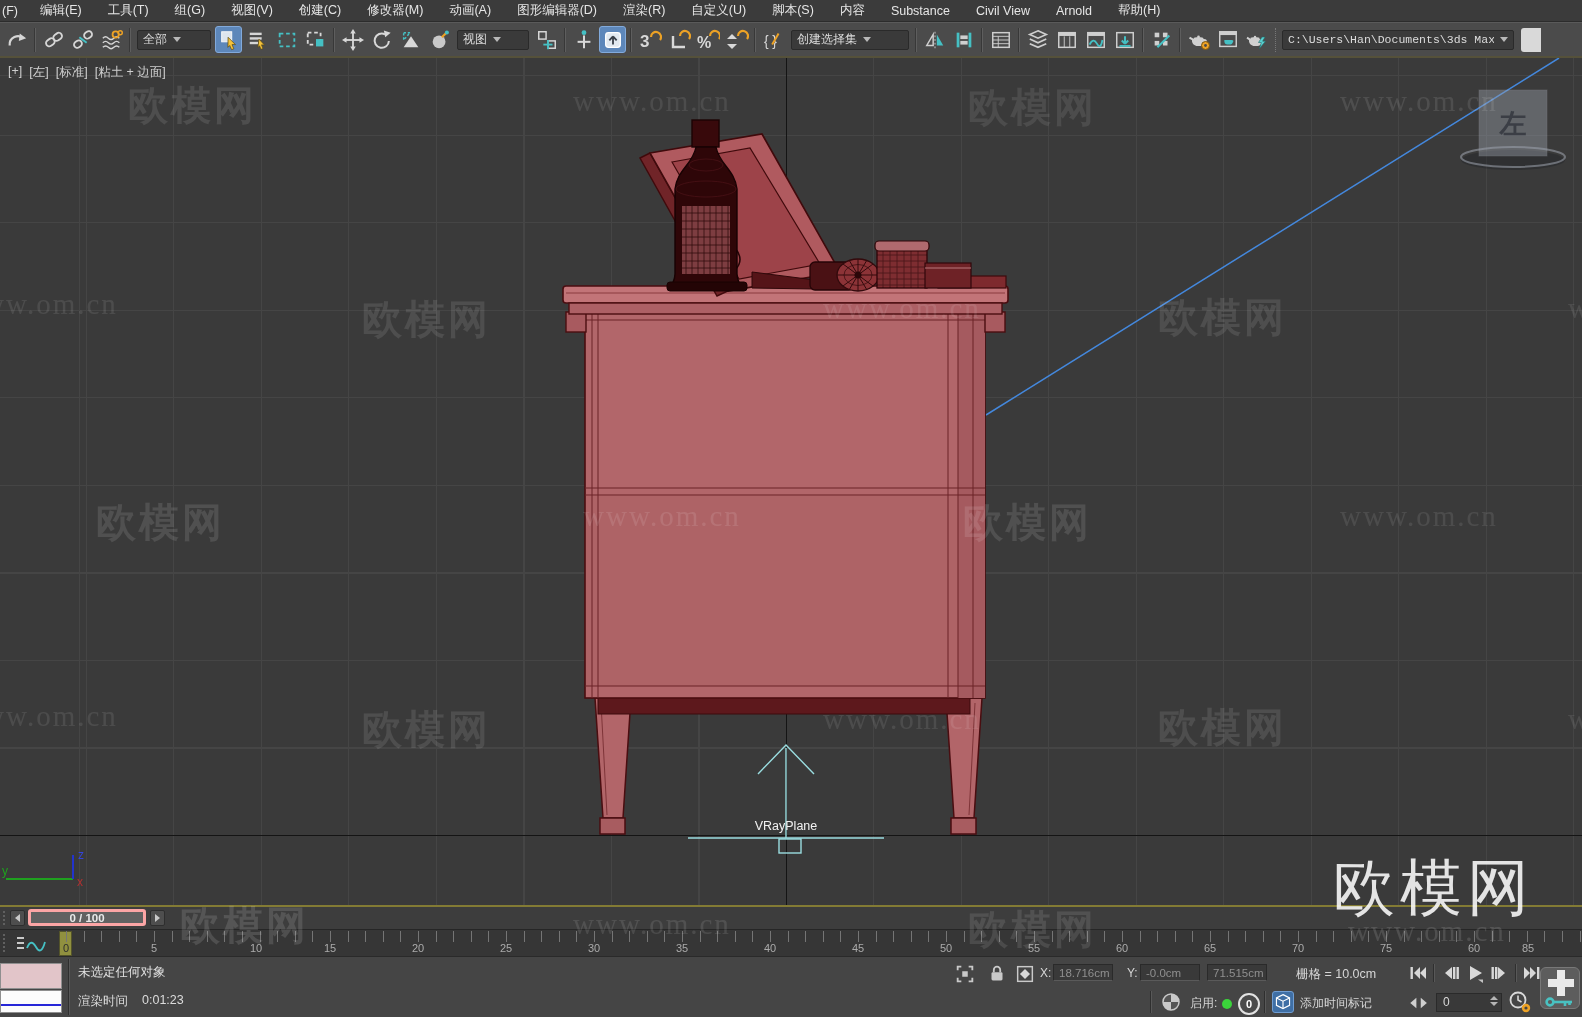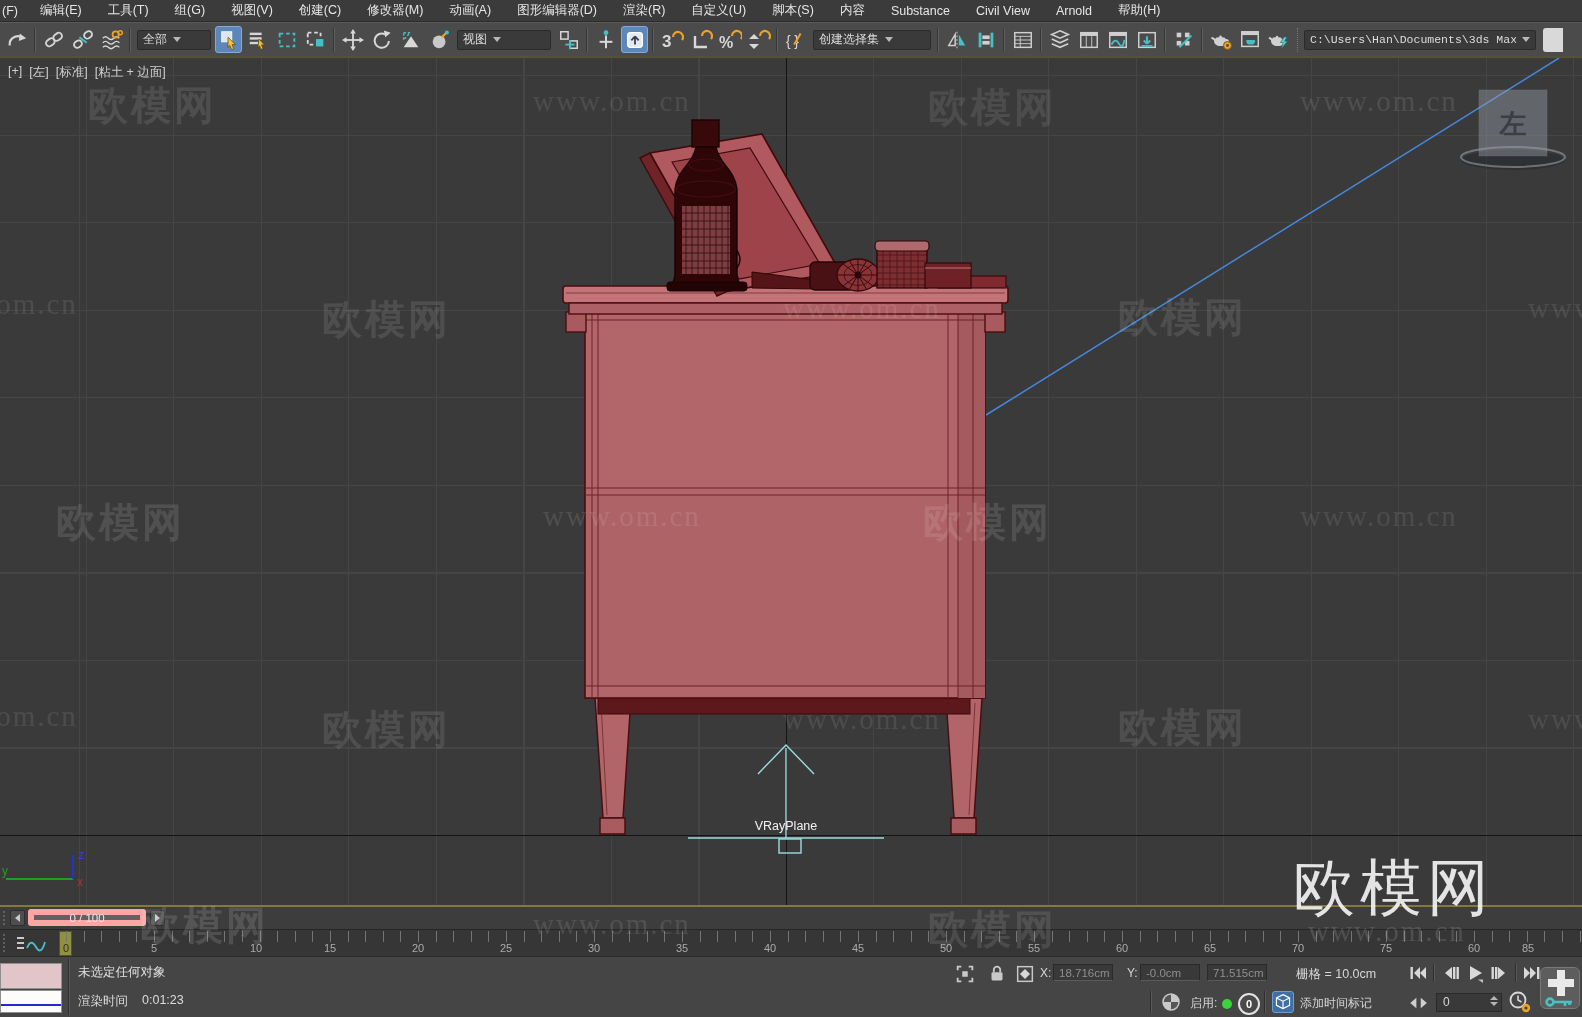--- a/index.html
+++ b/index.html
@@ -26,38 +26,38 @@
   .viewport{position:absolute;top:58px;left:0;width:1582px;height:847px;background:#3a3a3a;overflow:hidden;}
   .grid{position:absolute;inset:0;
         background-image:repeating-linear-gradient(to right,#454545 0 1px,transparent 1px 87.5px),
                          repeating-linear-gradient(to bottom,#454545 0 1px,transparent 1px 87.5px);
         background-position:86px 0,0 77px;}
   .axis-v{position:absolute;left:786px;top:0;bottom:0;width:1px;background:#141414;}
   .axis-h{position:absolute;top:777px;left:0;right:0;height:1px;background:#141414;}
   .vp-label{position:absolute;top:6px;left:8px;color:#cfcfcf;font-size:12.5px;display:flex;gap:7px;z-index:3;}
   .scene{position:absolute;inset:0;}
   
-  .wm-layer{position:absolute;inset:0;pointer-events:none;z-index:6;}
+  .wm-layer{position:absolute;inset:0;pointer-events:none;z-index:6;margin-left:40px;}
   .wm{position:absolute;color:#fff;white-space:nowrap;letter-spacing:3px;font-weight:bold;}
   .wm.brand{font-size:40px;}
   .wm.url{font-size:29px;font-weight:normal;letter-spacing:2px;font-family:Liberation Serif, serif;}
   .wm-big{position:absolute;left:1293px;top:846px;font-size:62px;color:rgba(252,252,252,.88);
           font-weight:500;letter-spacing:5px;white-space:nowrap;}
   
   .oliveline{position:absolute;top:905px;left:0;right:0;height:2px;background:#837b34;}
   .tsrow{position:absolute;top:907px;left:0;right:0;height:22px;background:#3d3d3d;}
   .rrow{position:absolute;top:929px;left:0;right:0;height:27px;background:#363636;border-top:1px solid #262626;box-sizing:border-box;}
   .grip{position:absolute;left:2px;top:3px;bottom:3px;width:5px;
         background-image:radial-gradient(#606060 1px,transparent 1.2px);background-size:4px 4px;}
   .ts-btn{position:absolute;top:3px;width:15px;height:16px;background:#4e4e4e;border:1px solid #2e2e2e;border-radius:2px;
           display:flex;align-items:center;justify-content:center;box-sizing:border-box;}
   .chev-l{width:0;height:0;border-top:4px solid transparent;border-bottom:4px solid transparent;border-right:5px solid #c9c9c9;}
   .chev-r{width:0;height:0;border-top:4px solid transparent;border-bottom:4px solid transparent;border-left:5px solid #c9c9c9;}
-  .ts-pill{position:absolute;left:28px;top:2px;width:118px;height:17px;background:#616161;border:6px solid #fca5a5;
-           border-radius:3px;color:#e9e9e9;font-size:11.5px;display:flex;align-items:center;justify-content:center;box-sizing:border-box;}
+  .ts-pill{position:absolute;left:28px;top:2px;width:118px;height:17px;background:#616161;border:3px solid #fca5a5;
+           border-radius:3px;color:#e9e9e9;font-size:11.5px;display:flex;align-items:center;justify-content:center;box-sizing:border-box;font-weight:bold;}
   .ticks{position:absolute;left:59px;right:0;top:1px;height:11px;
          background-image:repeating-linear-gradient(to right,#757575 0 1px,transparent 1px 17.6px);background-position:7px 0;}
   .rmarker{position:absolute;left:59px;top:1px;width:13px;height:25px;background:#90903f;border:1px solid #54542a;box-sizing:border-box;}
   .rl{position:absolute;bottom:2px;transform:translateX(-50%);color:#ababab;font-size:11px;z-index:2;}
   .curve-ico{position:absolute;left:16px;top:5px;}
   
   .statusbar{position:absolute;top:956px;left:0;right:0;height:61px;background:#454545;border-top:1px solid #2a2a2a;
              box-sizing:border-box;color:#dcdcdc;font-size:12.5px;}
   .sb{position:absolute;}
   .vsep{position:absolute;width:1px;background:#2f2f2f;border-right:1px solid #585858;}
@@ -205,21 +205,21 @@
           <polygon points="4,4 11,4 4,12" fill="none" stroke="#45c0c4" stroke-width="1.6" stroke-dasharray="2.5 2"></polygon>
         </svg>
     </div>
     <div class="tb">
       <svg width="22" height="22" viewBox="0 0 24 24">
           <circle cx="11" cy="14" r="7" fill="#c9c9c9"></circle>
           <line x1="14" y1="9" x2="19" y2="4" stroke="#eda225" stroke-width="2.4"></line>
           <circle cx="19.5" cy="3.8" r="2.2" fill="#45c0c4"></circle>
         </svg>
     </div>
-    <div class="combo" style="width:94px">
+    <div class="combo" style="width:72px">
       <span class="cbx-text">视图</span>
       <span class="arrow-down"></span>
     </div>
     <div class="tb">
       <svg width="22" height="22" viewBox="0 0 24 24">
           <g fill="none" stroke="#d8d8d8" stroke-width="1.6">
             <rect x="3" y="3" width="8" height="8"></rect>
             <rect x="13" y="13" width="8" height="8"></rect>
           </g>
           <g stroke="#45c0c4" stroke-width="2">

